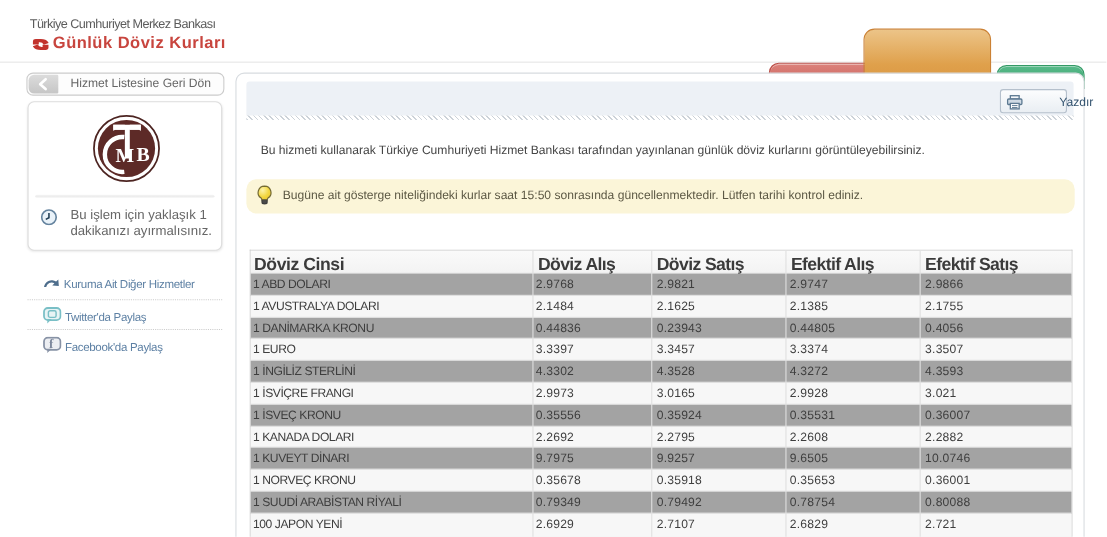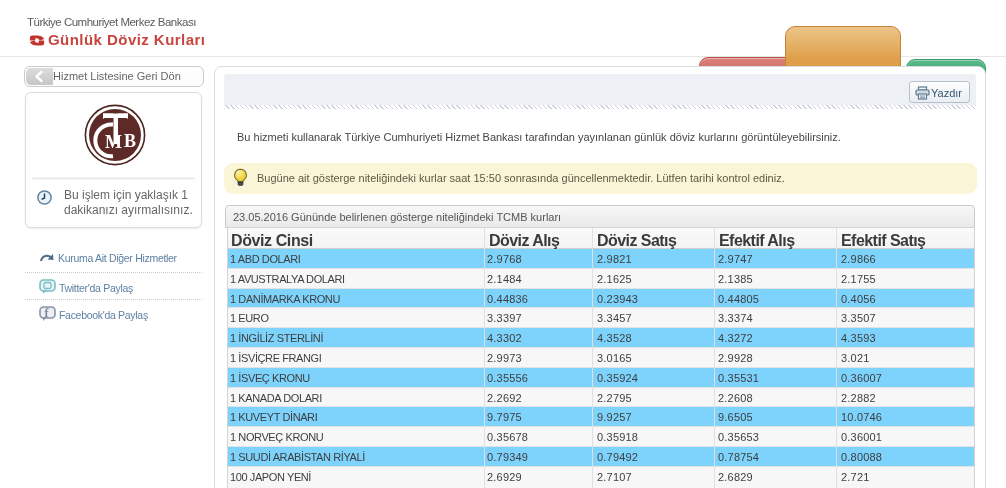--- a/index.html
+++ b/index.html
@@ -23,21 +23,21 @@
   background:linear-gradient(#ecc488, #dfa04b 55%, #d8923e); border:1px solid #cb8134; border-radius:10px 10px 0 0;}
 .tab-green { left:906px; top:59px; width:80px; height:22px; z-index:2;
   background:linear-gradient(#59ba8a, #34a06b); border:1px solid #349a66;
   box-shadow:inset 0 1px 0 rgba(255,255,255,0.4); }
 
 
 .backbtn { position:absolute; left:24px; top:66px; width:180px; height:21px;
   border:1px solid #ccc; border-radius:6px; background:#fdfdfd; z-index:3; }
 .backbtn .sq { position:absolute; left:1px; top:1px; width:27px; height:17px;
   border-radius:5px 1px 1px 5px; background:linear-gradient(#dcdcdc,#c6c6c6); }
-.backbtn .lbl { position:absolute; left:28px; right:0; top:3px; 
+.backbtn .lbl { position:absolute; left:28px; right:0; top:3px; text-align:center;
   font-size:11px; color:#666; }
 .card { position:absolute; left:25px; top:92px; width:177px; height:136px;
   background:#fff; border:1px solid #ddd; border-radius:6px;
   box-shadow:0 1px 2px rgba(0,0,0,0.08); z-index:3; }
 .card .sep { position:absolute; left:6px; right:6px; top:84px; height:3px;
   background:linear-gradient(#f6f6f6,#ececec,#f9f9f9); border-radius:2px; }
 .card .info { position:absolute; left:38px; top:95px; width:132px;
   font-size:12px; color:#666; line-height:15px; }
 .card .clock { position:absolute; left:11px; top:97px; }
 .logo { position:absolute; left:58px; top:11px; }
@@ -49,41 +49,41 @@
 
 .panel { position:absolute; left:214px; top:66px; width:772px; height:430px;
   background:#fff; border:1px solid #d8dce0; border-radius:8px 8px 0 0; z-index:3; }
 .strip { position:absolute; left:9px; top:7px; width:752px; height:31px;
   background:#edf1f6; border-radius:3px 3px 0 0; }
 .hatch { position:absolute; left:9px; top:38px; width:752px; height:4px;
   background:repeating-linear-gradient(45deg, #ccd2d8 0 1px, rgba(255,255,255,0) 1px 3.4px); }
 .printbtn { position:absolute; right:6px; top:7px; width:61px; height:22px; z-index:1;
   border:1px solid #b5c0cc; border-radius:3px;
   background:linear-gradient(#fcfdfe,#e9eef3); }
-.printbtn span { position:absolute; left:21px; top:5px; font-size:11px; color:#33536f; }
+.printbtn span { position:absolute; left:21px; top:5px; font-size:11px; color:#33536f;padding-left:32px; }
 .printbtn svg { position:absolute; left:5px; top:4px; }
 .desc { position:absolute; left:22px; top:64px; width:740px; font-size:11px; color:#454545; }
 .notice { position:absolute; left:9px; top:96px; width:753px; height:31px;
   background:#fbf5d8; border-radius:9px; }
 .notice svg { position:absolute; left:9px; top:5px; }
 .notice span { position:absolute; left:33px; top:9px; font-size:11px; color:#5c5844; }
 .tbar { position:absolute; left:10px; top:138px; width:750px; height:23px;
   background:linear-gradient(#f8f8f8,#e9e9e9); border:1px solid #c9c9c9;
   border-radius:4px 4px 0 0; }
 .tbar span { position:absolute; left:7px; top:5px; font-size:11px; color:#555; }
 
 
 .tb { position:absolute; left:12px; top:160px; width:748px; height:262px;
   border:1px solid #d4d4d4; border-bottom:none; font-size:11px; color:#3e3e3e; }
 .tb .th { position:absolute; left:0; top:0; width:746px; height:21px;
   background:linear-gradient(#fafafa,#f3f3f3); border-bottom:1px solid #cfcfcf; }
 .tb .th i { font-weight:bold; color:#3b3b3b; font-size:16px; letter-spacing:-0.55px; top:4px; }
 .tb i { position:absolute; top:4px; font-style:normal; white-space:nowrap; letter-spacing:0.2px; }
 .tb i:first-child { letter-spacing:-0.4px; }
-.tb .r { position:absolute; left:0; width:746px; border-bottom:1px solid #e3e3e3; background:#7dd3fc; }
+.tb .r { position:absolute; left:0; width:746px; border-bottom:1px solid #e3e3e3; background:#a3a3a3; }
 .tb .r.alt { background:#f7f7f7; }
 .tb .vb { position:absolute; top:0; bottom:0; width:1px; background:#e0e0e0; }
 </style>
 </head>
 <body>
 <div id="stage">
 
   <div class="tab tab-red"></div>
   <div class="tab tab-orange"></div>
   <div class="tab tab-green"></div>
@@ -165,23 +165,20 @@
           <stop offset="0" stop-color="#fdf3a9"></stop>
               <stop offset="0.55" stop-color="#f2d63e"></stop>
               <stop offset="1" stop-color="#e8c32a"></stop>
         </radialGradient>
           </defs>
         <path d="M7.5 1.2 A 5.9 5.9 0 0 1 10.6 12.1 Q10 12.7 10 13.6 L5 13.6 Q5 12.7 4.4 12.1 A 5.9 5.9 0 0 1 7.5 1.2 Z" fill="url(#bg1)" stroke="#746a33" stroke-width="1.1"></path>
         <path d="M5 14 L10 14 L9.8 17 Q7.5 18 5.2 17 Z" fill="#4a4a4a" stroke="#333" stroke-width="0.8"></path>
       </svg>
       <span>Bugüne ait gösterge niteliğindeki kurlar saat 15:50 sonrasında güncellenmektedir. Lütfen tarihi kontrol ediniz.</span>
     </div>
-    <div class="tbar">
-        <span>23.05.2016 Gününde belirlenen gösterge niteliğindeki TCMB kurları</span>
-      </div>
     <div class="tb">
       <div class="th">
           <i style="left:3px">Döviz Cinsi</i>
           <i style="left:261px">Döviz Alış</i>
           <i style="left:369px">Döviz Satış</i>
           <i style="left:491px">Efektif Alış</i>
           <i style="left:613px">Efektif Satış</i>
         </div>
       <div class="r" style="top:21px;height:19.8px">
           <i style="left:2px">1 ABD DOLARI</i>

